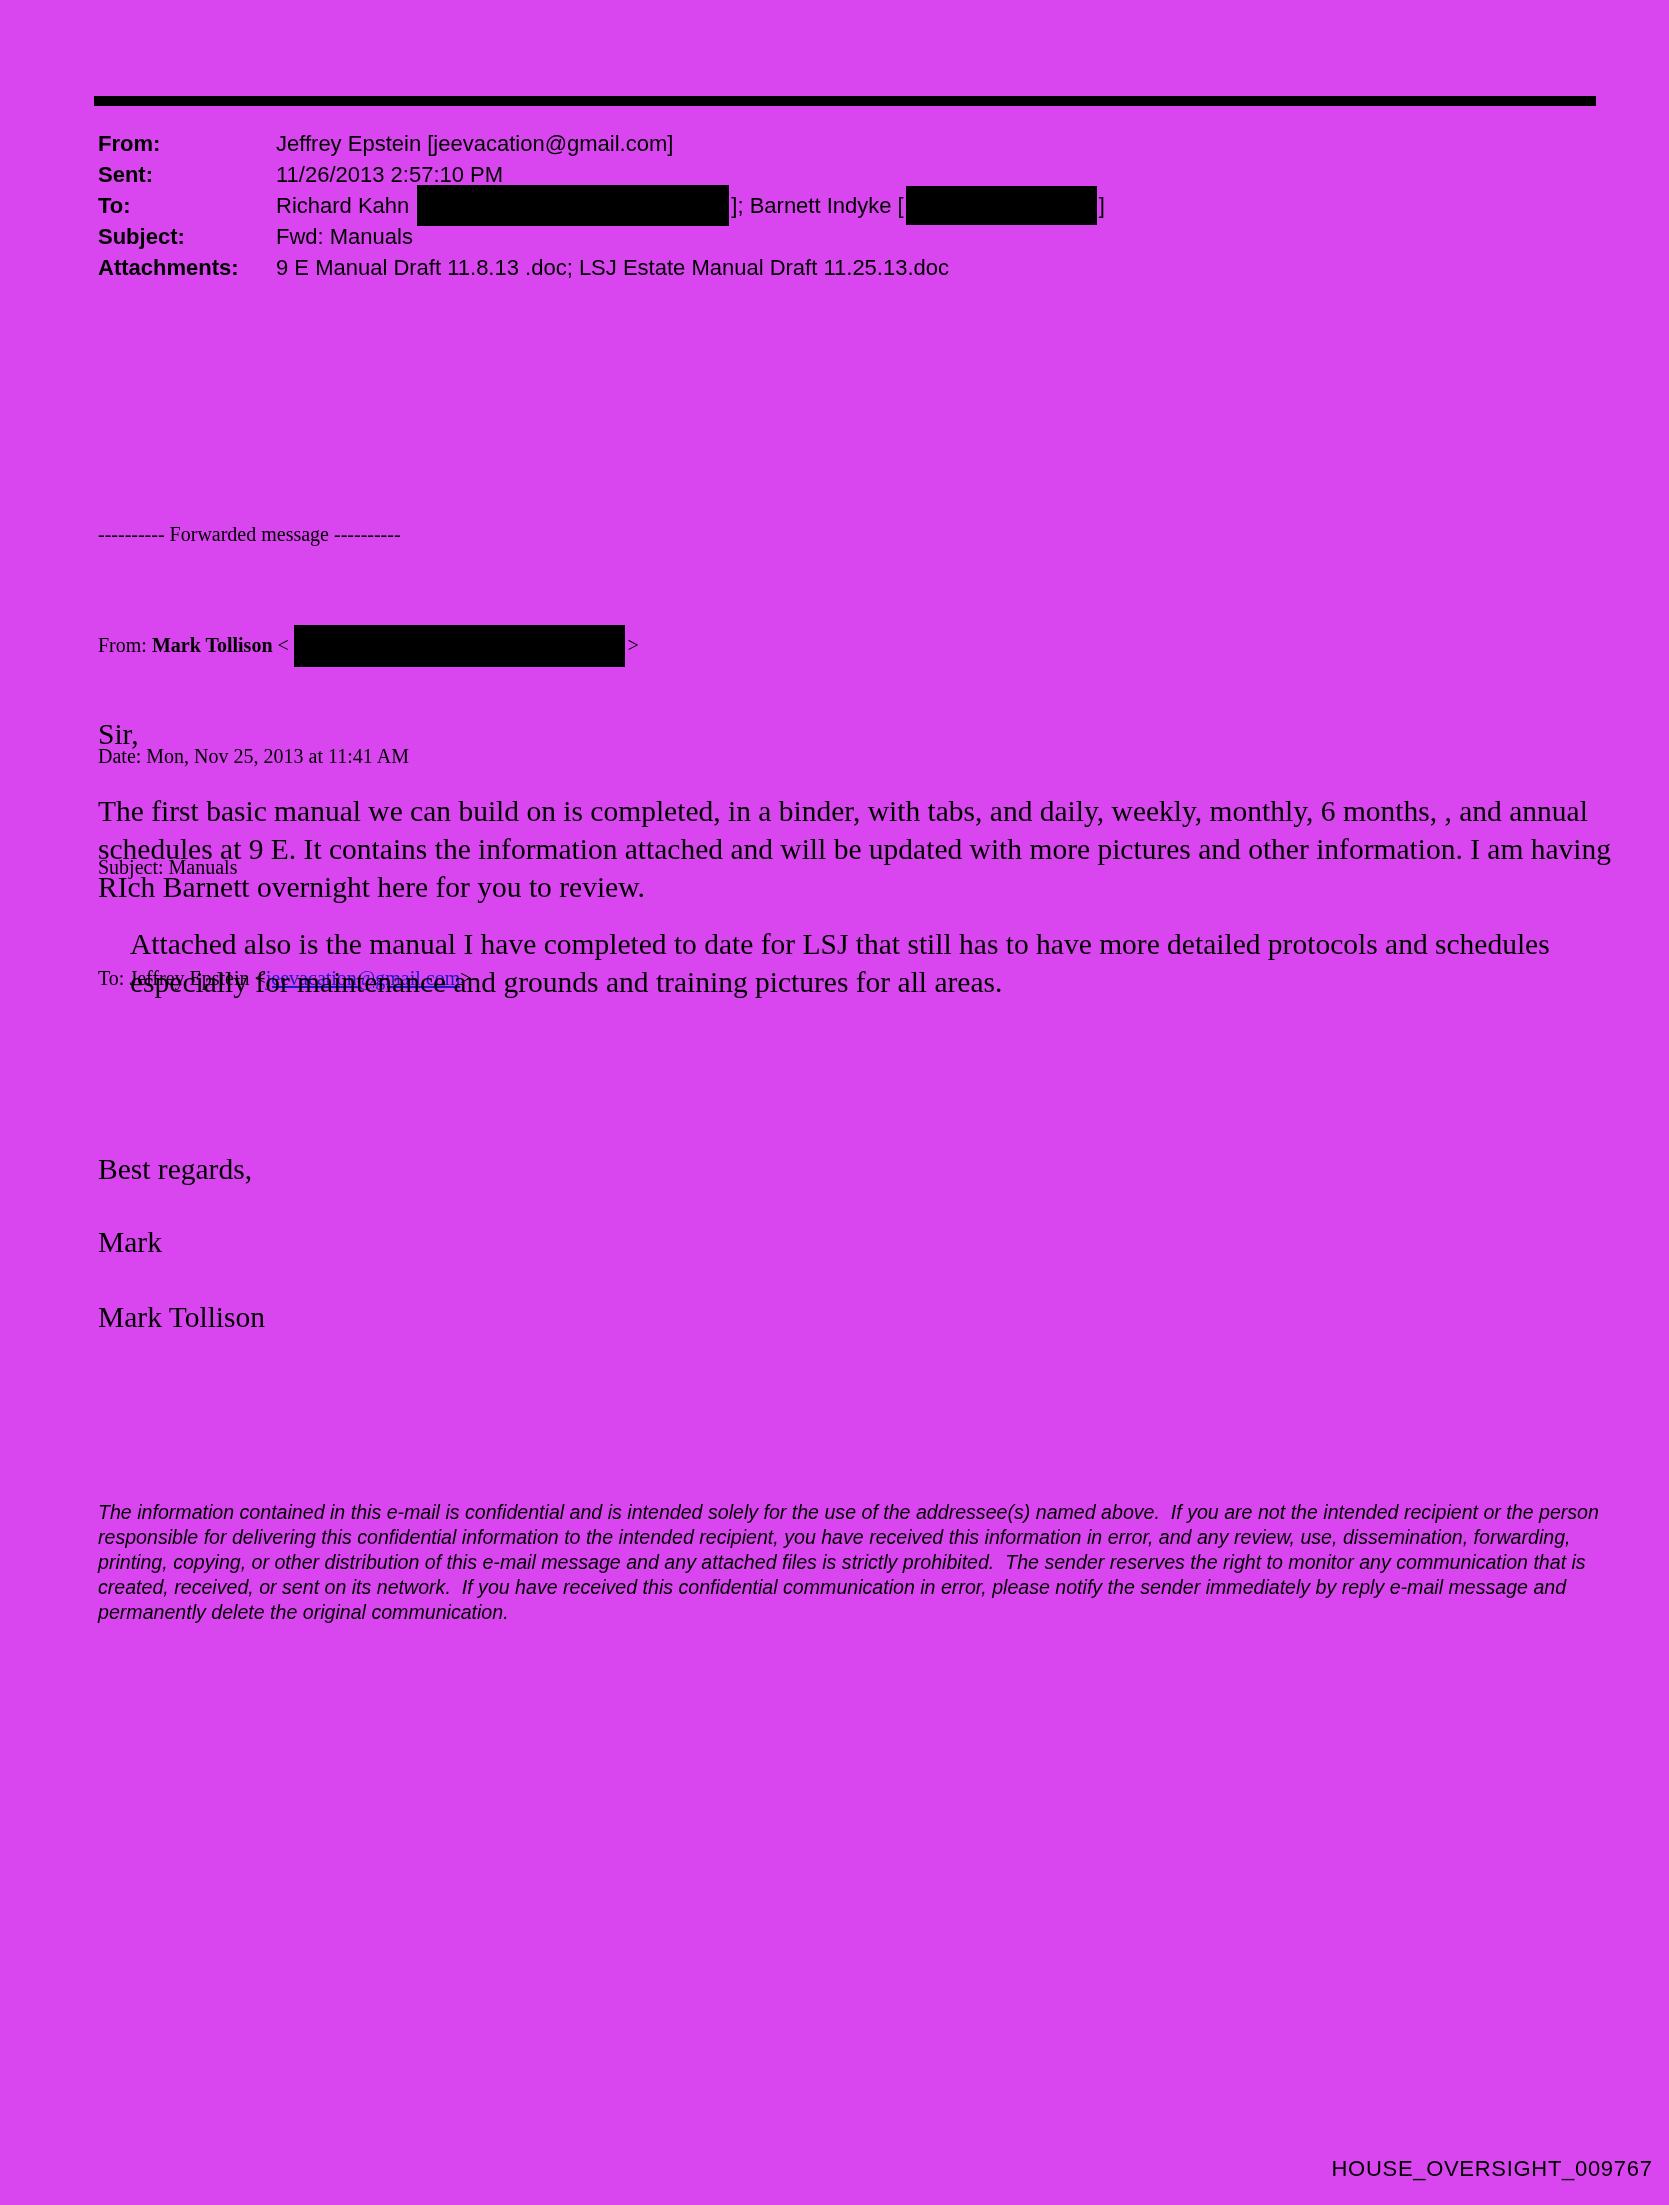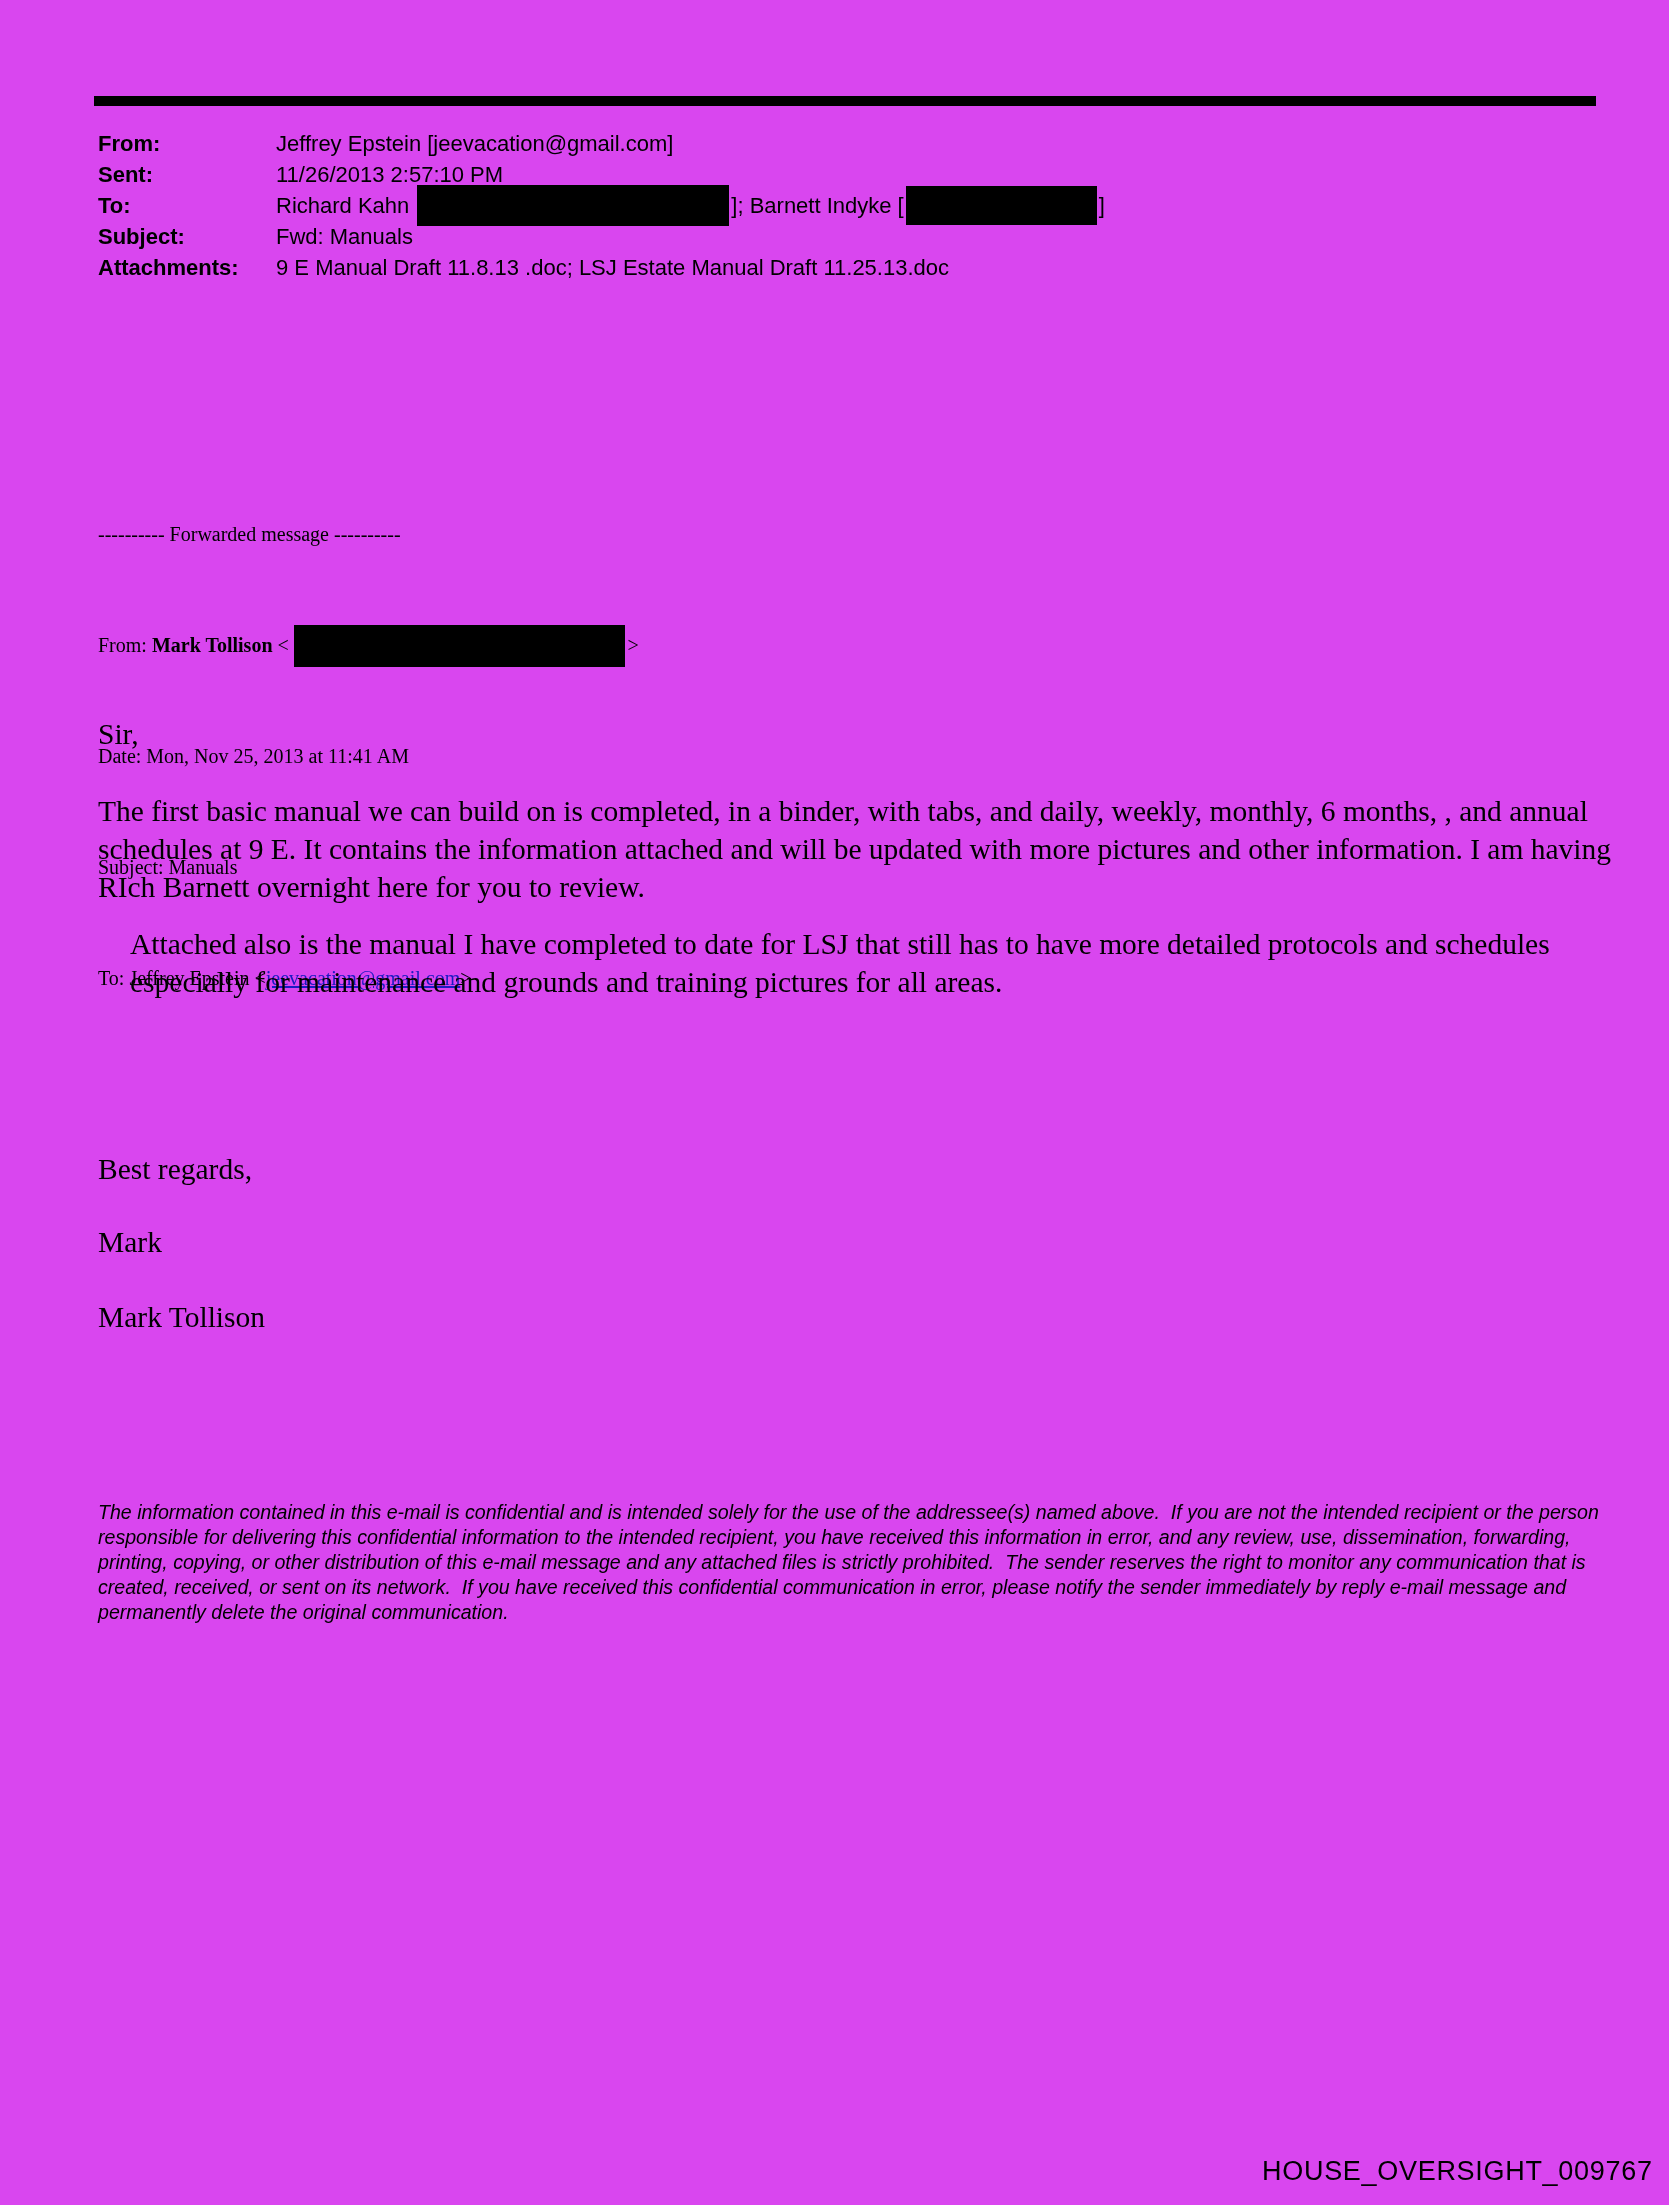--- a/index.html
+++ b/index.html
@@ -73,21 +73,21 @@
     font-style: italic;
     font-size: 19.6px;
     line-height: 25px;
     white-space: pre-wrap;
   }
   
   .footer {
     position: absolute;
     right: 16.4px; top: 2156px;
     font-family: "Liberation Sans", sans-serif;
-    font-size: 27px;
+    font-size: 22px;
     letter-spacing: 0.7px;
   }
 </style>
 </head>
 <body>
 
 <div class="page">
 
   <div class="top-rule"></div>
 

